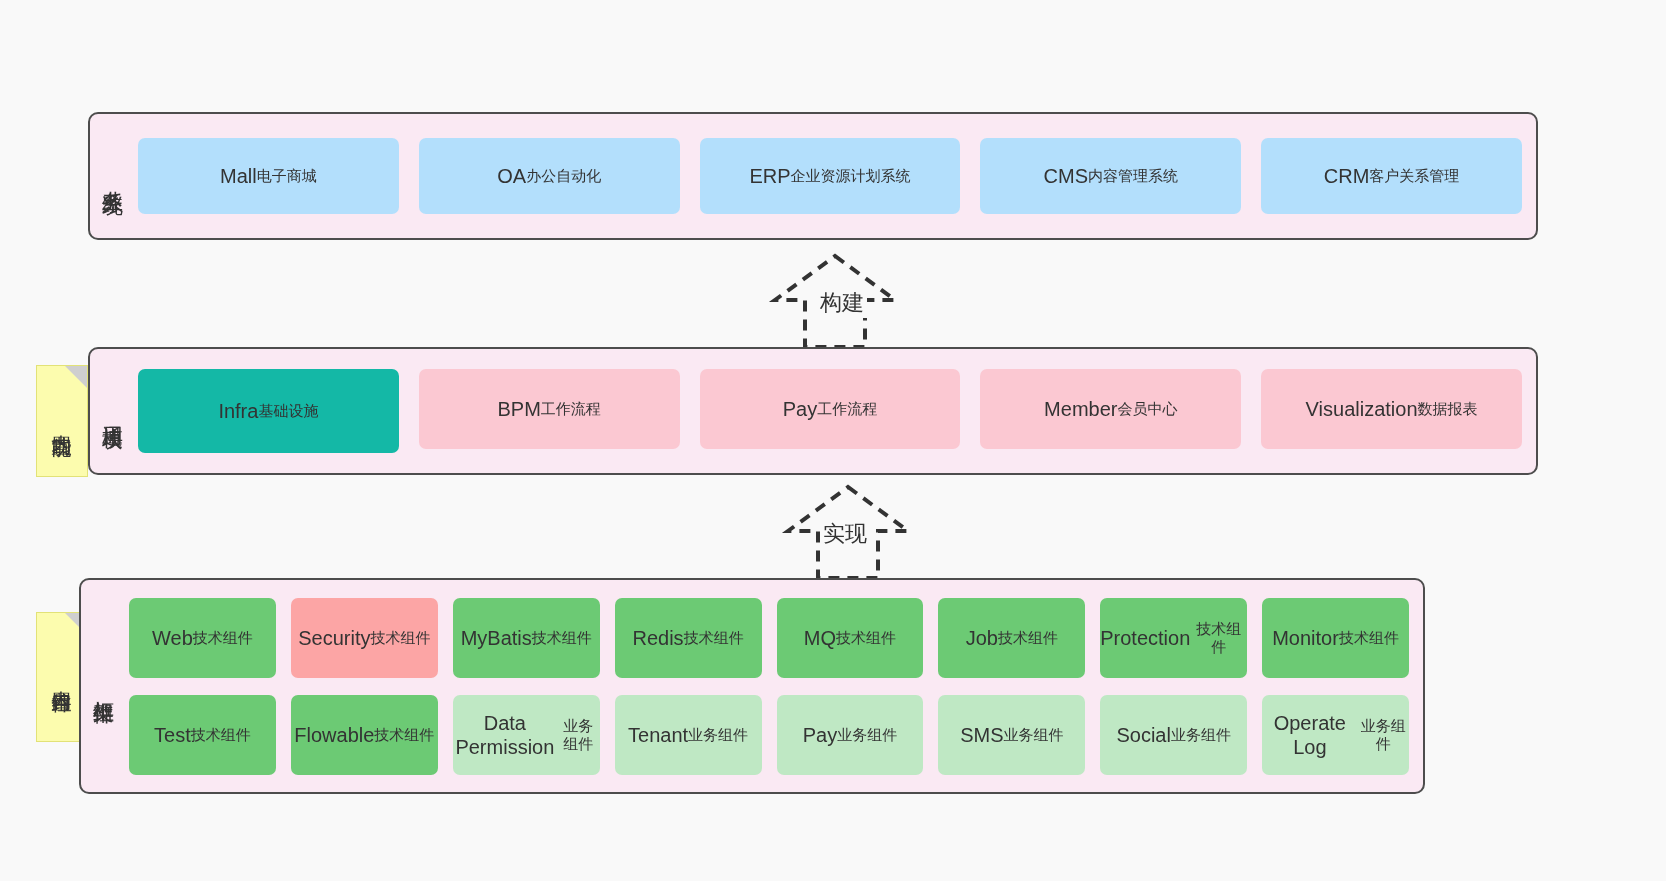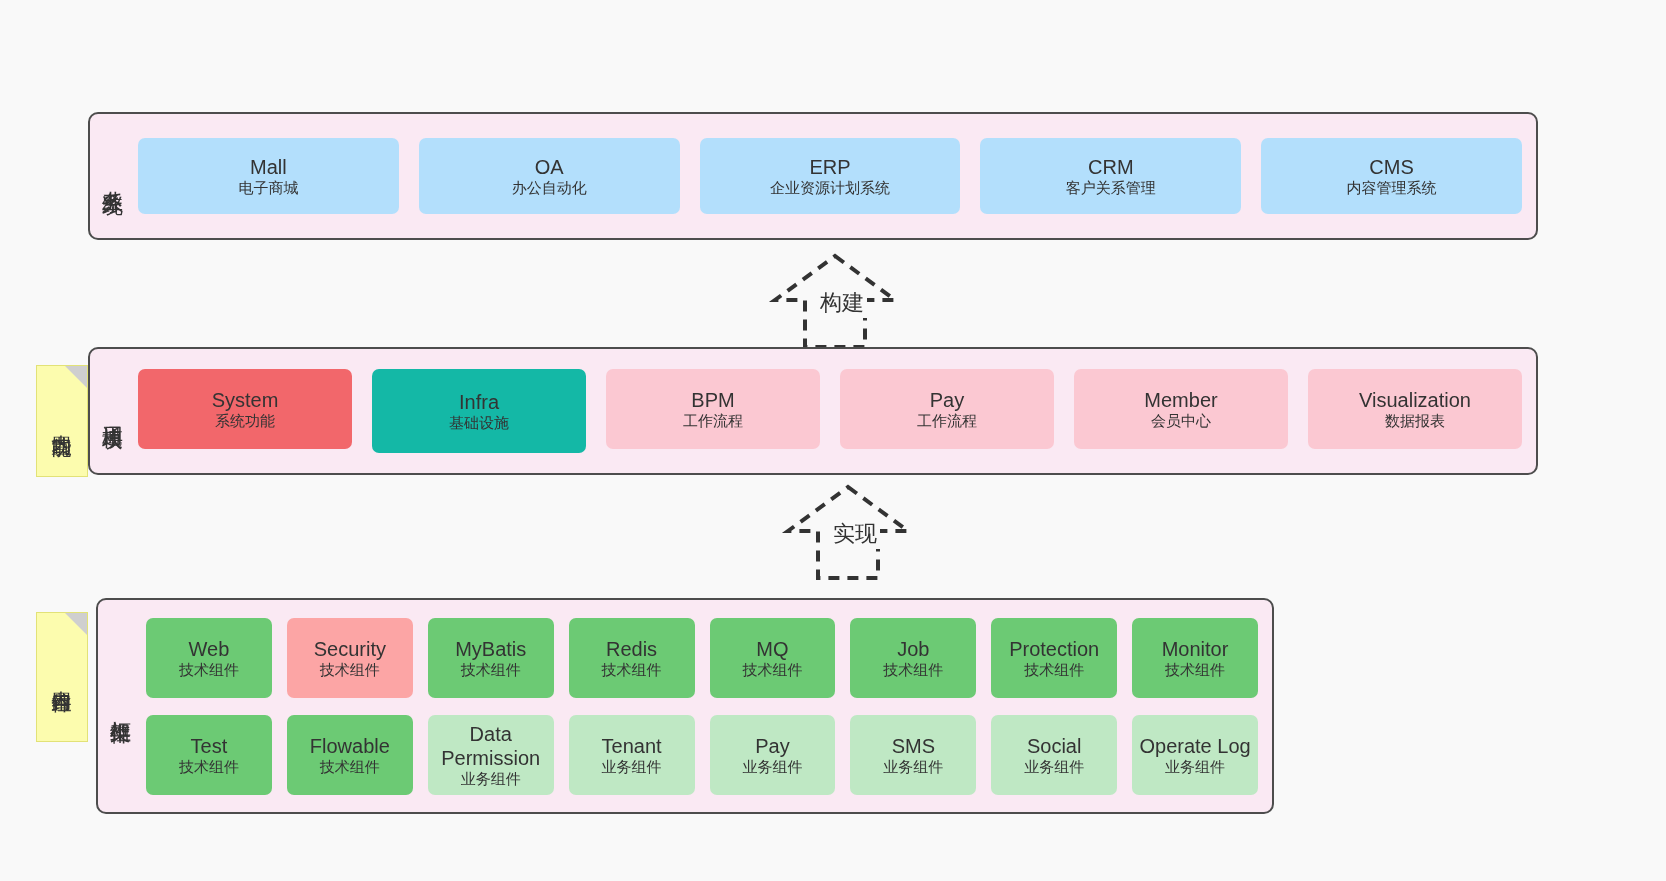--- a/index.html
+++ b/index.html
@@ -43,37 +43,37 @@
     gap: 16px;
   }
   .row {
     display: flex;
     gap: 20px;
   }
   .cell {
     flex: 1 1 0;
     border-radius: 7px;
     display: flex;
-    flex-direction: column;
+    flex-direction: row;
     align-items: center;
     justify-content: center;
     text-align: center;
     color: #333333;
     line-height: 1.2;
   }
   .cell .en { font-size: 20px; }
   .cell .cn { font-size: 15px; }
 
   
   #layer-business { left: 88px; top: 112px; width: 1450px; height: 128px; }
   #layer-business .cell { height: 76px; background: #b3dffc; }
 
   #layer-common { left: 88px; top: 347px; width: 1450px; height: 128px; }
 
-  #layer-framework { left: 96px; top: 578px; width: 1178px; height: 216px; margin-top: 20px; }
+  #layer-framework { left: 79px; top: 578px; width: 1346px; height: 216px; }
   #layer-framework .cell { height: 80px; }
   #layer-framework .row { gap: 15px; }
   #layer-framework .layer-body { padding: 0 14px 0 4px; gap: 17px; }
 
   
   .sticky {
     position: absolute;
     width: 52px;
     background: #fcfcae;
     border: 1px solid #e2e277;
@@ -106,21 +106,21 @@
     position: absolute;
     font-size: 22px;
     color: #333333;
     background: #f9f9f9;
     padding: 0 3px;
     white-space: nowrap;
   }
   #connector-build { left: 755px; top: 252px; width: 160px; height: 95px; }
   #connector-build .conn-label { left: 62px; top: 36px; }
   #connector-implement { left: 768px; top: 483px; width: 160px; height: 95px; }
-  #connector-implement .conn-label { left: 62px; top: 36px; font-family: Liberation Serif, serif; }
+  #connector-implement .conn-label { left: 52px; top: 36px; font-family: Liberation Serif, serif; }
 </style>
 </head>
 <body>
 
 <div id="canvas">
 
   <div class="layer" id="layer-business">
     <div class="layer-title">业务系统</div>
     <div class="layer-body">
       <div class="row">
@@ -130,50 +130,46 @@
         </div>
         <div class="cell">
           <span class="en">OA</span>
           <span class="cn">办公自动化</span>
         </div>
         <div class="cell">
           <span class="en">ERP</span>
           <span class="cn">企业资源计划系统</span>
         </div>
         <div class="cell">
+          <span class="en">CMS</span>
+          <span class="cn">内容管理系统</span>
+        </div>
+        <div class="cell">
           <span class="en">CRM</span>
           <span class="cn">客户关系管理</span>
-        </div>
-        <div class="cell">
-          <span class="en">CMS</span>
-          <span class="cn">内容管理系统</span>
         </div>
       </div>
     </div>
   </div>
 
   <div class="connector" id="connector-build">
     <svg width="160" height="95" viewBox="0 0 160 95">
       <path d="M80 4 L140 48 L110 48 L110 95 L50 95 L50 48 L20 48 Z" fill="none" stroke="#333333" stroke-width="4" stroke-dasharray="11,8" stroke-linejoin="miter"></path>
     </svg>
     <span class="conn-label">构建</span>
   </div>
 
   <div class="sticky" id="sticky-builtin-function">
     <span>内置功能</span>
   </div>
 
   <div class="layer" id="layer-common">
     <div class="layer-title">通用模块</div>
     <div class="layer-body">
       <div class="row">
-        <div class="cell" style="height:80px;background:#f2676b">
-          <span class="en">System</span>
-          <span class="cn">系统功能</span>
-        </div>
         <div class="cell" style="height:84px;background:#14b8a6">
           <span class="en">Infra</span>
           <span class="cn">基础设施</span>
         </div>
         <div class="cell" style="height:80px;background:#fbc8d2">
           <span class="en">BPM</span>
           <span class="cn">工作流程</span>
         </div>
         <div class="cell" style="height:80px;background:#fbc8d2">
           <span class="en">Pay</span>

